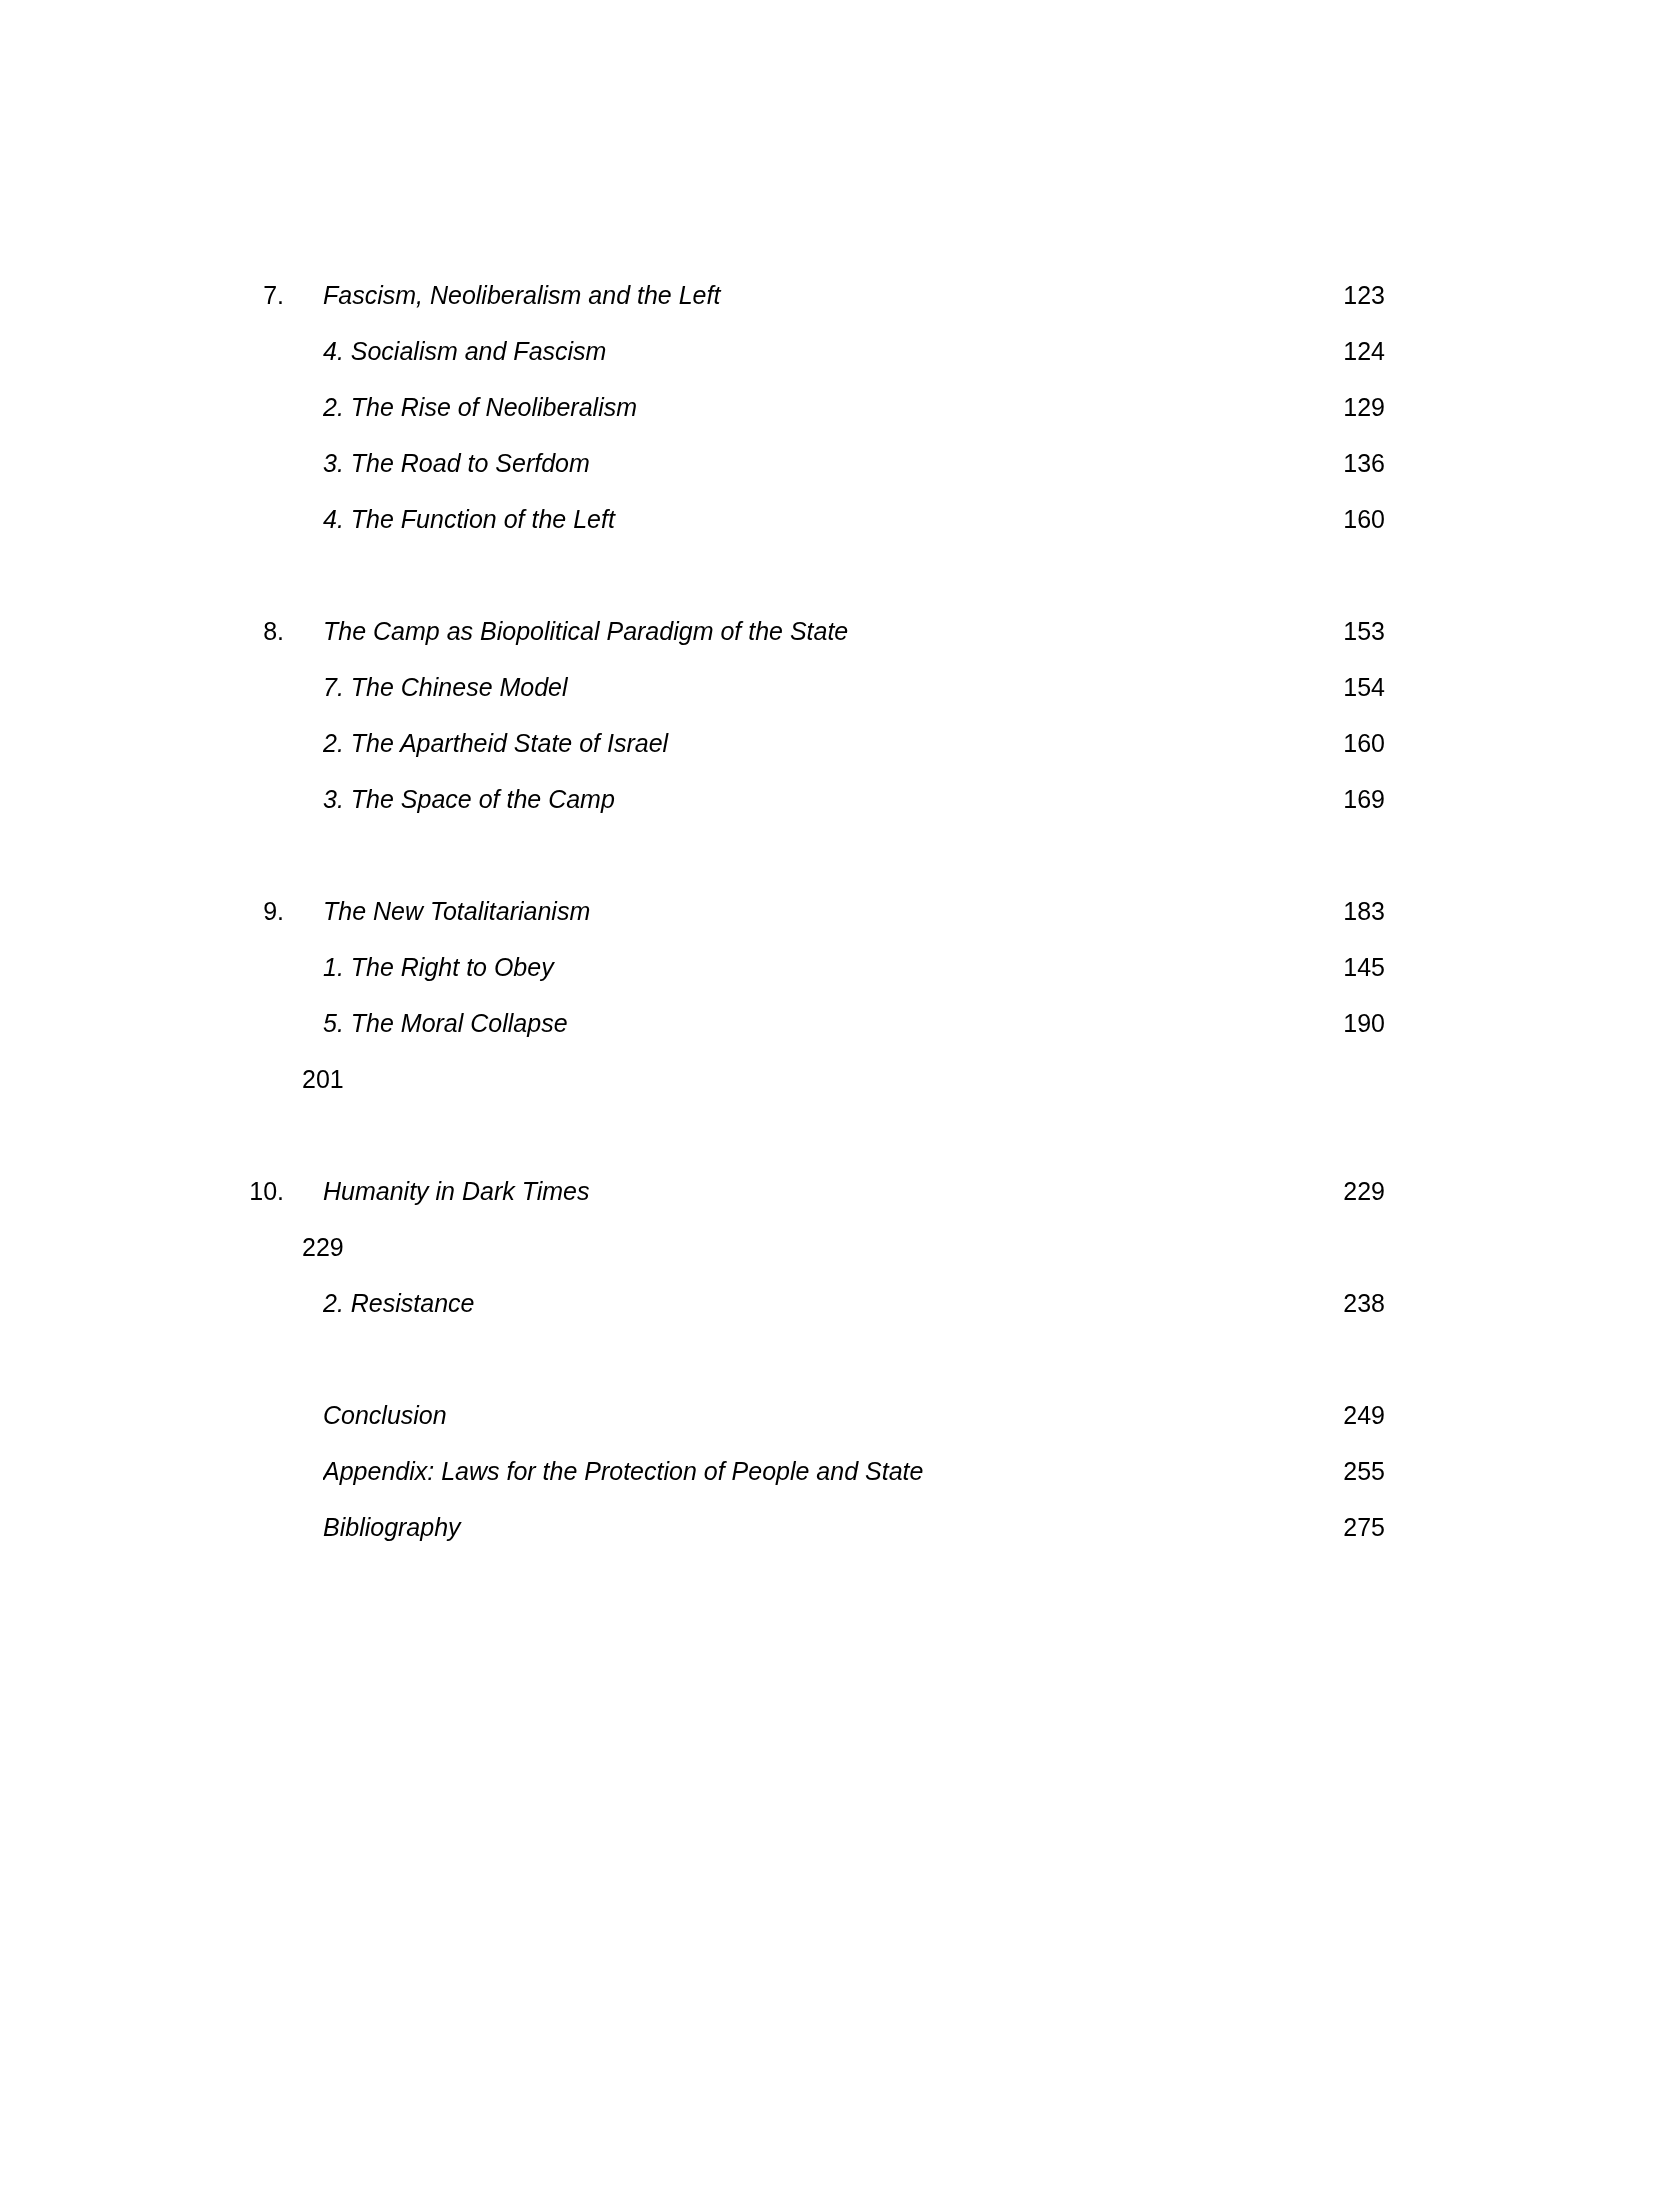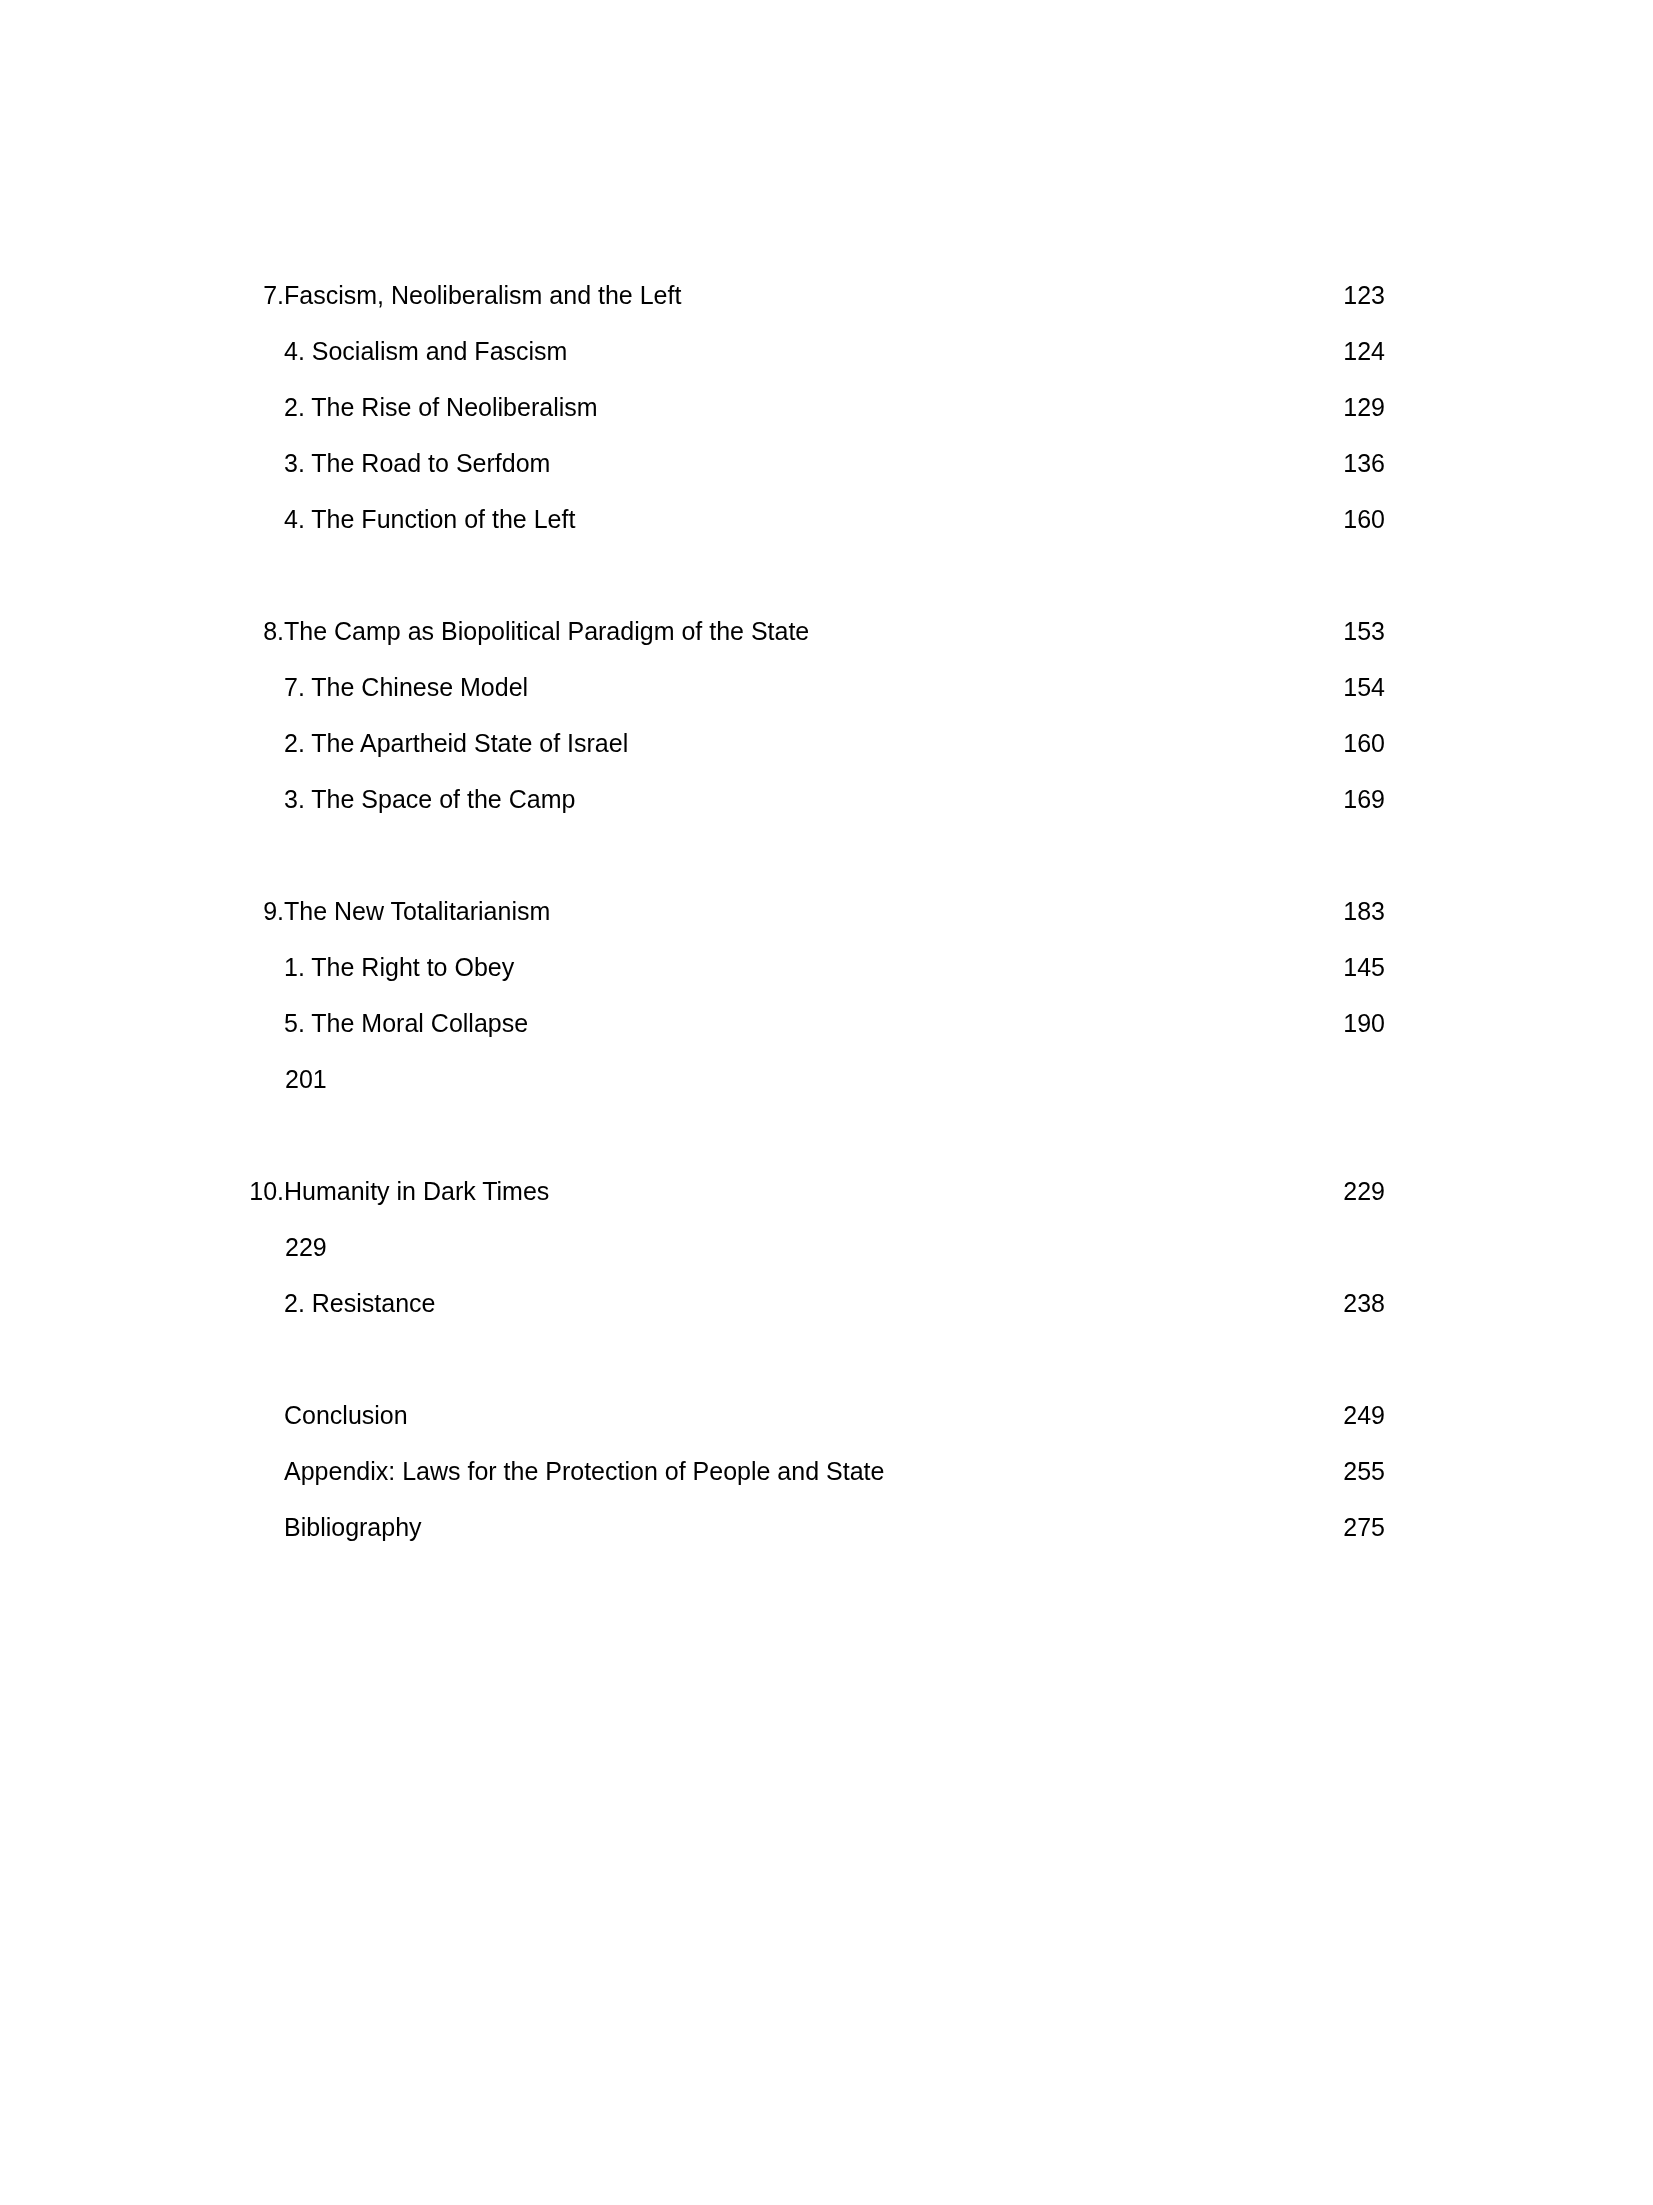--- a/index.html
+++ b/index.html
@@ -31,25 +31,27 @@
     line-height: 56px;
     white-space: nowrap;
   }
   .num {
     flex: none;
     width: 284px;
     text-align: right;
   }
   .title {
     flex: 1 1 auto;
+    margin-left: 39px;
     overflow: hidden;
+    font-style: italic;
   }
   .page {
     flex: none;
-    margin-left: 1px;
+    margin-left: 18px;
     text-align: right;
   }
 </style>
 </head>
 <body>
 
 <main class="toc">
   <div id="toc-list">
       <section class="block">
         <div class="row">

